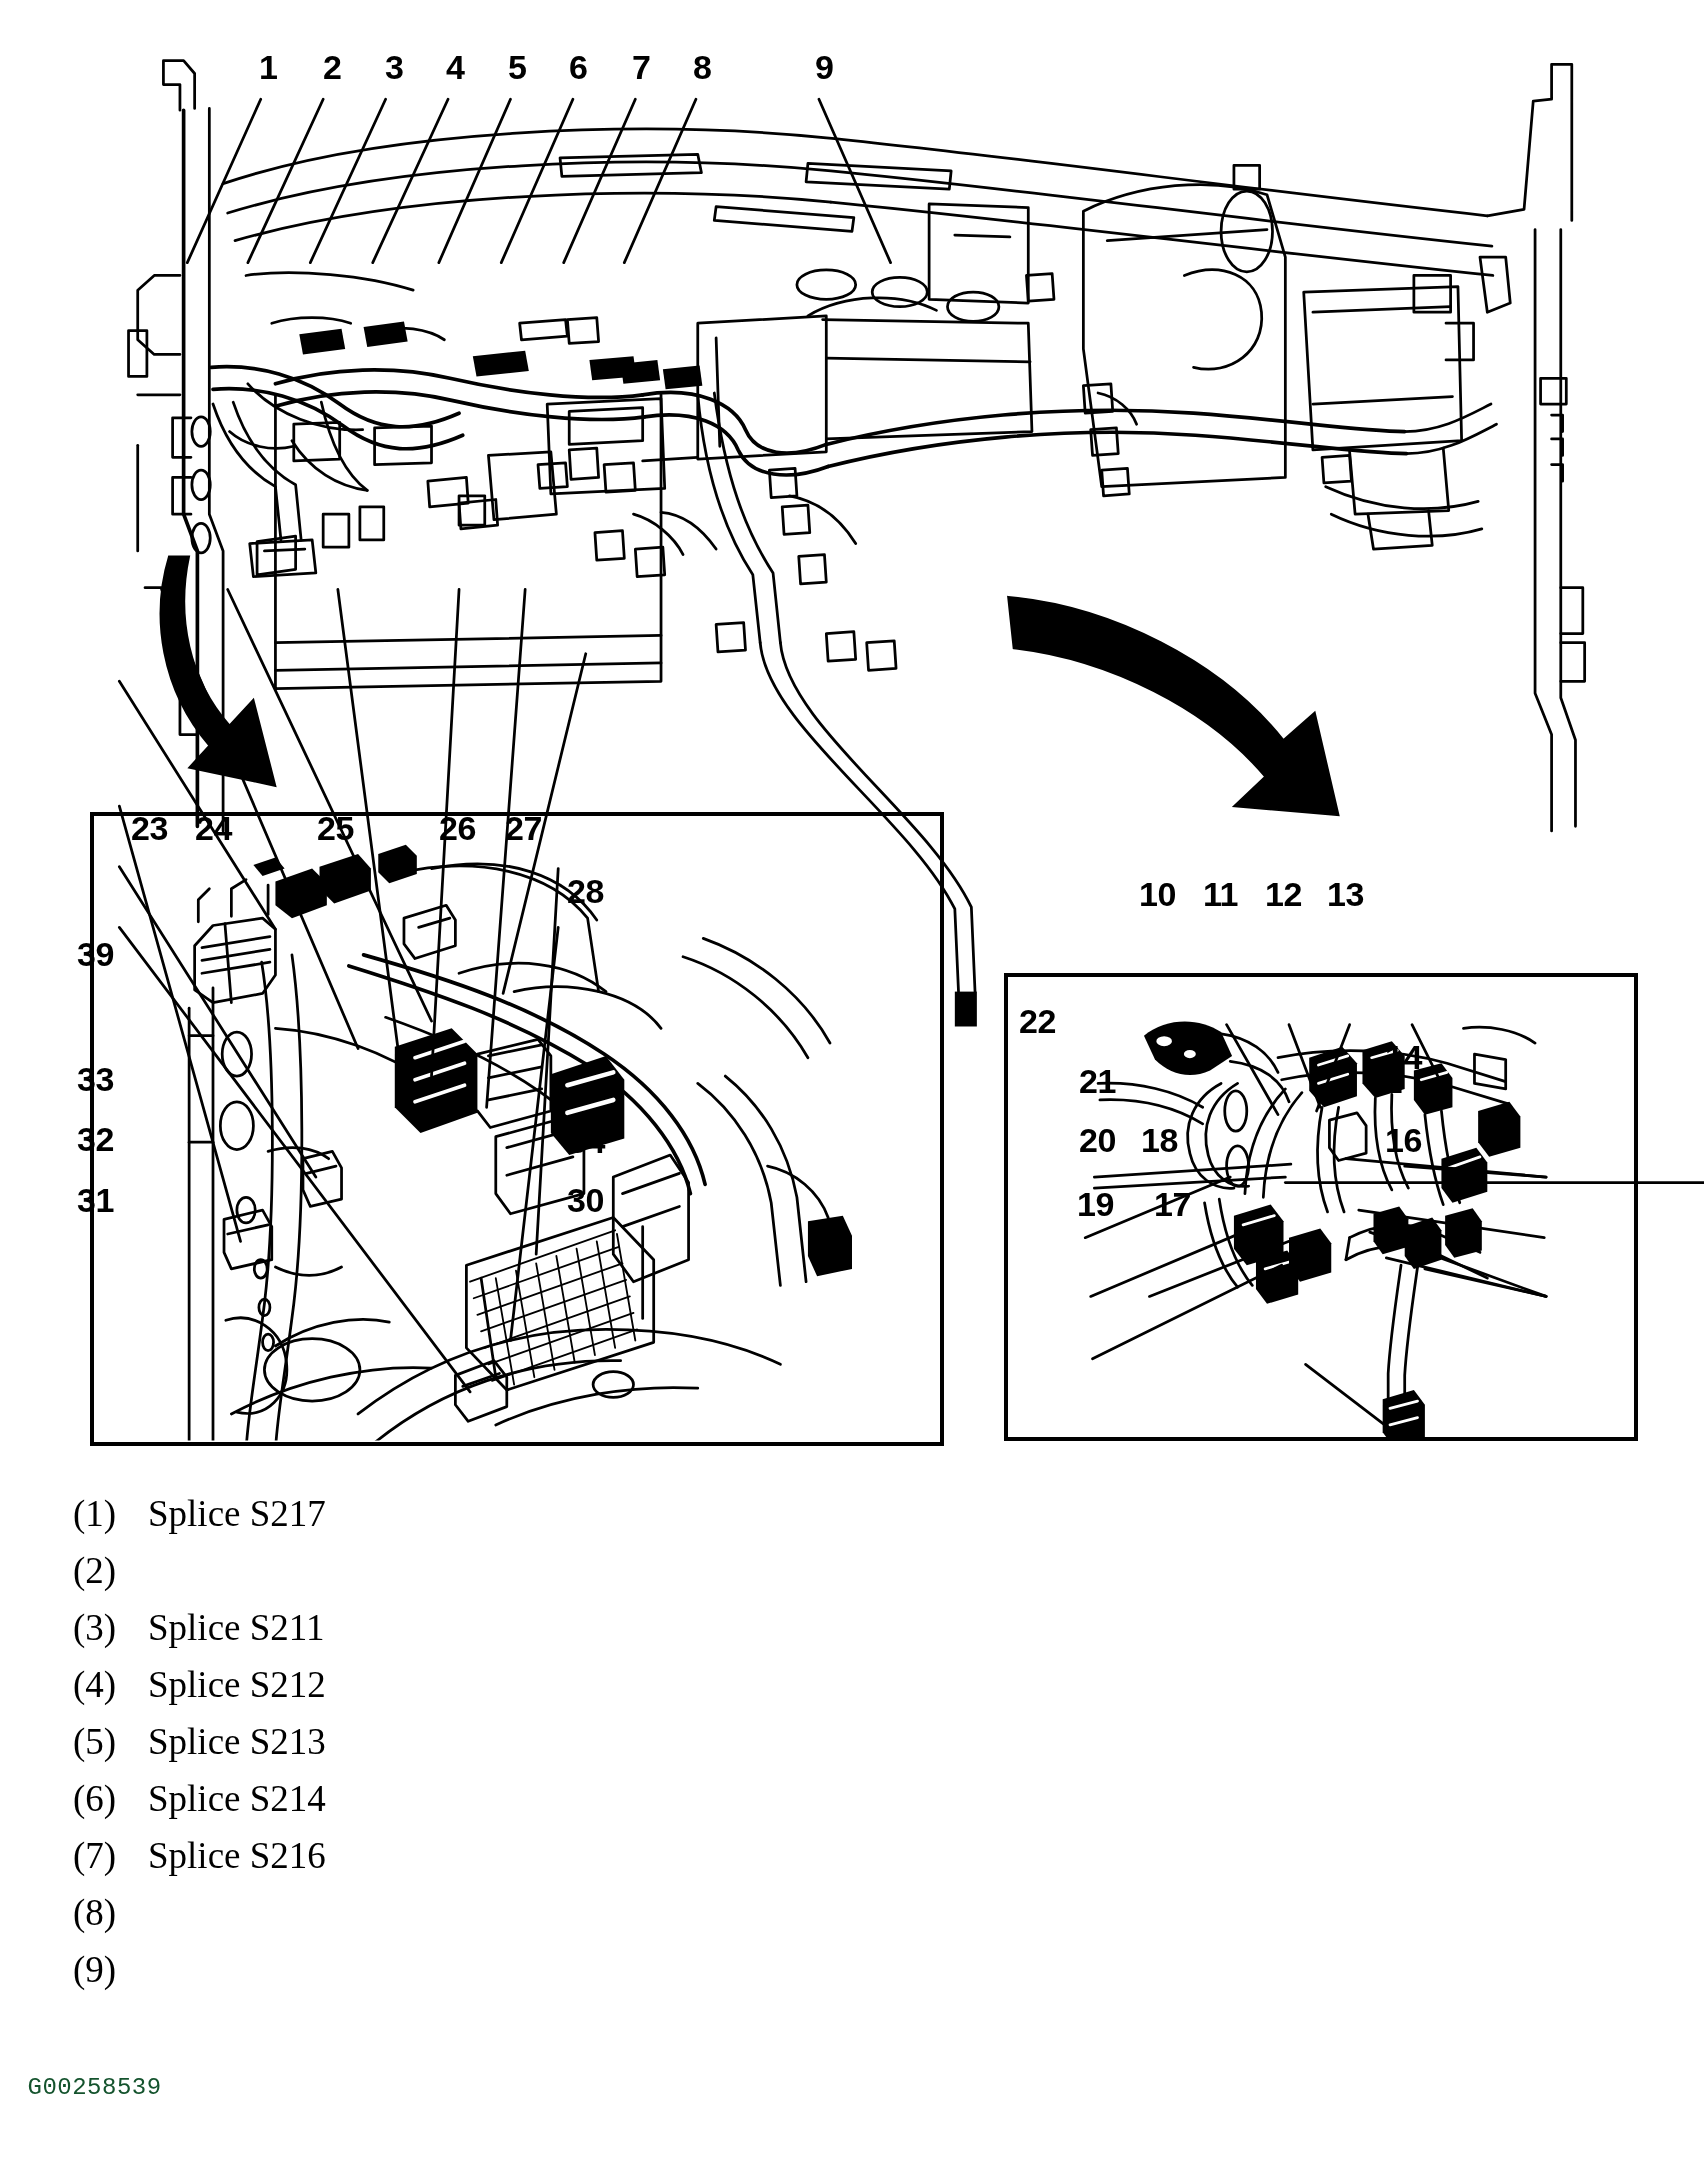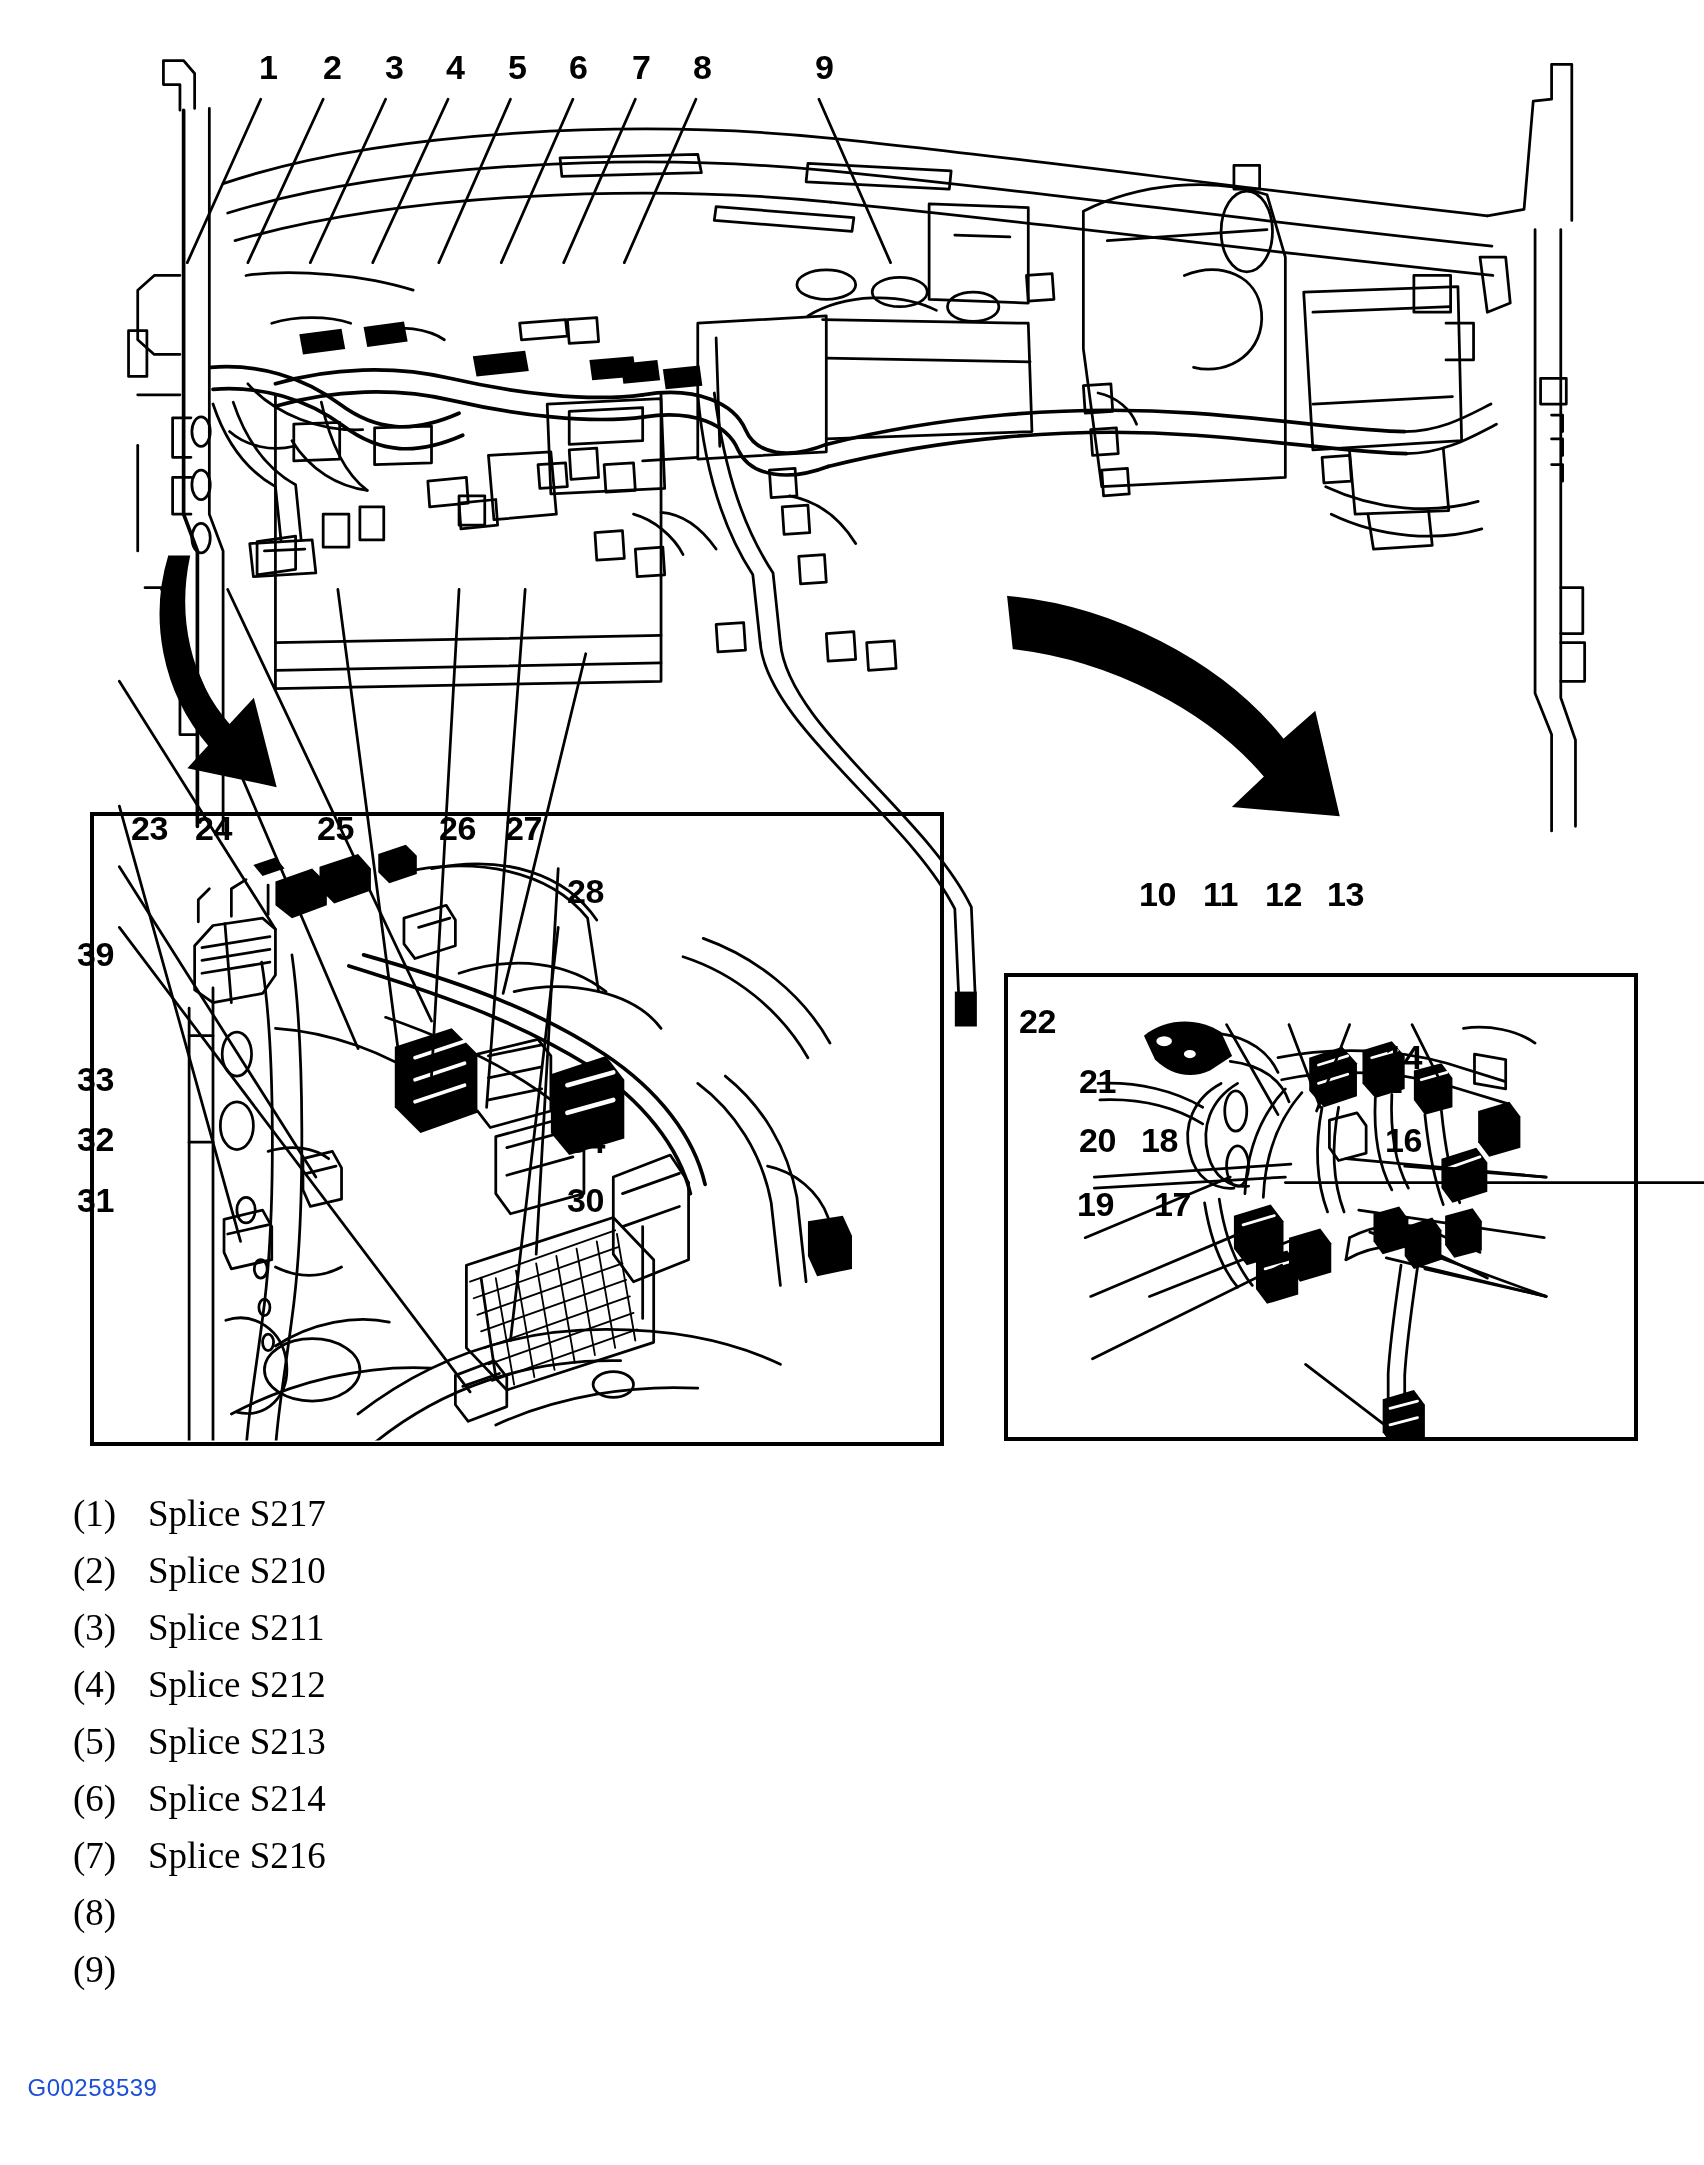--- a/index.html
+++ b/index.html
@@ -54,24 +54,24 @@
     flex: 0 0 75px;
     text-align: left;
   }
   .legend-label {
     flex: 1 1 auto;
   }
   .figure-id {
     position: absolute;
     left: 27.5px;
     top: 2074px;
-    font-family: Liberation Sans, sans-serif;
+    font-family: Liberation Mono, monospace;
     font-size: 24px;
     letter-spacing: 0.5px;
-    color: #1d4ed8;
+    color: #14532d;
   }
   .inset-frame {
     position: absolute;
     border: 4.6px solid #000;
     background: transparent;
     box-sizing: border-box;
   }
   #inset-left {
     left: 90px;
     top: 812px;
@@ -515,21 +515,20 @@
       <div class="callout" style="left: 1019px; top: 1004px;">22</div>
     </div>
 
   <div class="legend" id="legend-list">
       <div class="legend-row">
         <span class="legend-num">(1)</span>
         <span class="legend-label">Splice S217</span>
       </div>
       <div class="legend-row">
         <span class="legend-num">(2)</span>
-        <span class="legend-label">Splice S210</span>
       </div>
       <div class="legend-row">
         <span class="legend-num">(3)</span>
         <span class="legend-label">Splice S211</span>
       </div>
       <div class="legend-row">
         <span class="legend-num">(4)</span>
         <span class="legend-label">Splice S212</span>
       </div>
       <div class="legend-row">

